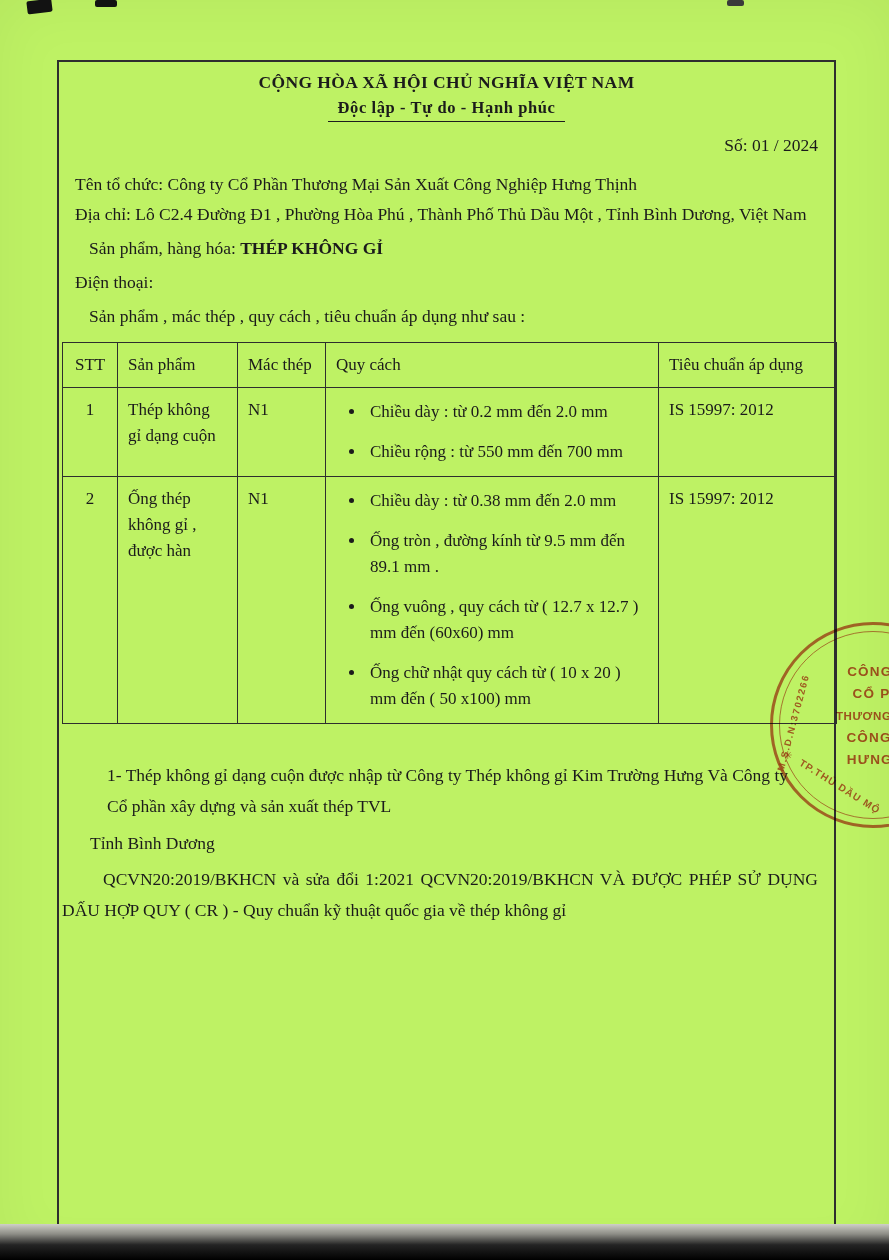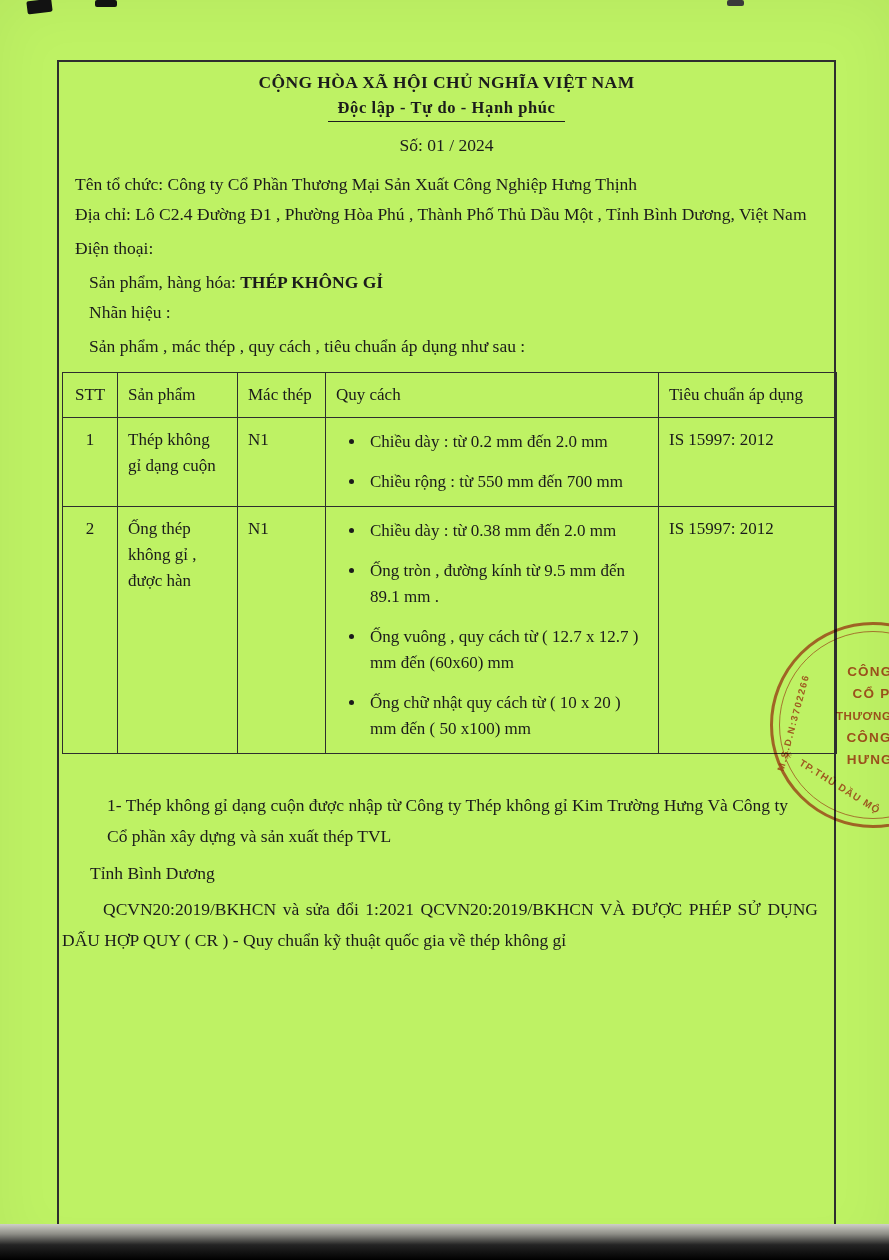--- a/index.html
+++ b/index.html
@@ -25,21 +25,21 @@
     padding:8px 16px 0 16px;
   }
   p{margin:0;}
   .doc-header{text-align:center;margin-top:2px;}
   .national{font-weight:bold;font-size:17.5px;letter-spacing:0.4px;}
   .motto{
     display:inline-block;font-weight:bold;font-size:16.5px;margin-top:5px;
     border-bottom:1.7px solid #1d1d1d;padding:0 10px 3px 10px;letter-spacing:0.6px;
   }
   .doc-title{text-align:center;font-weight:bold;font-size:21.5px;margin-top:27px;letter-spacing:0.6px;}
-  .doc-number{text-align:center;font-size:17.5px;margin-top:13px;}
+  .doc-number{text-align:right;font-size:17.5px;margin-top:13px;}
   .body-text{font-size:17.5px;line-height:30px;margin-top:13px;}
   .mt{margin-top:4px;}
   .indent-sm{padding-left:14px;}
   .product-value{font-weight:bold;}
   
   table{
     border-collapse:collapse;table-layout:fixed;width:774px;
     margin-left:-13px;margin-top:11px;
   }
   th,td{
@@ -99,23 +99,22 @@
       <div>
         <span class="motto">Độc lập - Tự do - Hạnh phúc</span>
       </div>
     </div>
 
     <div class="doc-number">Số: 01 / 2024</div>
 
     <div class="body-text">
       <p>Tên tổ chức: Công ty Cổ Phần Thương Mại Sản Xuất Công Nghiệp Hưng Thịnh</p>
       <p>Địa chỉ: Lô C2.4 Đường Đ1 , Phường Hòa Phú , Thành Phố Thủ Dầu Một , Tỉnh Bình Dương, Việt Nam</p>
+      <p class="mt indent-sm"><span>Sản phẩm, hàng hóa: </span><span class="product-value">THÉP KHÔNG GỈ</span></p>
       <p class="mt">Điện thoại:</p>
-      <p class="mt indent-sm"><span>Sản phẩm, hàng hóa: </span><span class="product-value">THÉP KHÔNG GỈ</span></p>
-      <p class="indent-sm">Nhãn hiệu :</p>
       <p class="mt indent-sm">Sản phẩm , mác thép , quy cách , tiêu chuẩn áp dụng như sau :</p>
     </div>
 
     <table>
       <colgroup>
         <col style="width:55px">
           <col style="width:120px">
           <col style="width:88px">
           <col style="width:333px">
           <col style="width:178px">

